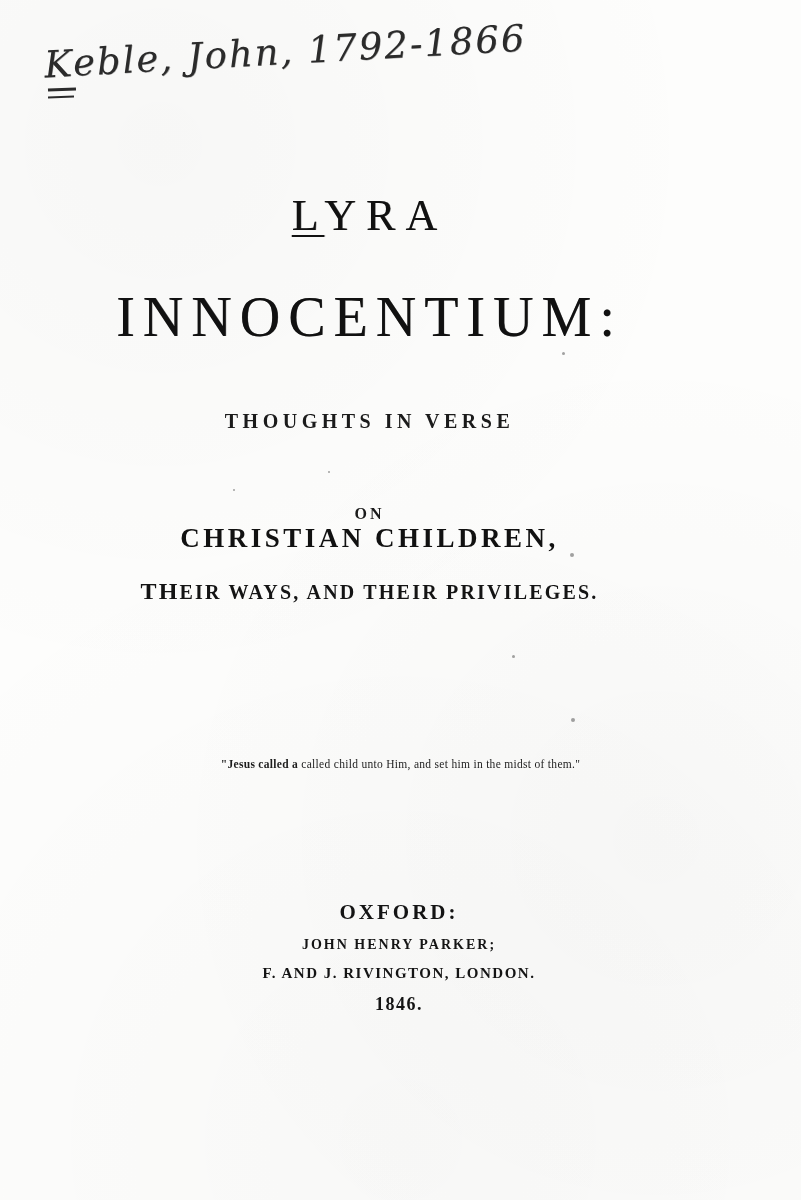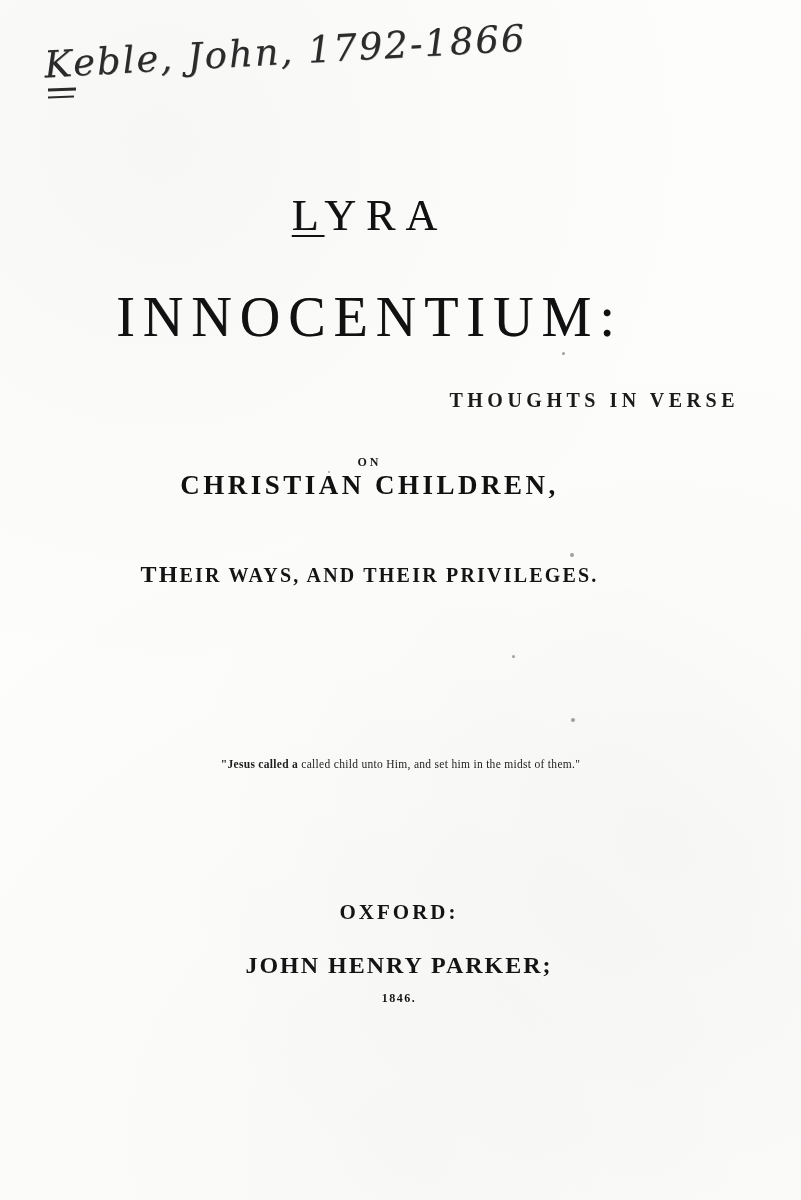--- a/index.html
+++ b/index.html
@@ -84,42 +84,41 @@
   .line-main2 {
     font-family: "Liberation Serif", serif;
     font-size: 56px;
     letter-spacing: 8px;
     font-weight: 400;
     color: #111;
     text-shadow: 0.4px 0 0 rgba(0,0,0,0.5);
   }
 
   .line-sub1 {
-    margin-top: 40px;
+    margin-top: 61px;
     font-size: 20px;
     letter-spacing: 4.5px;
     font-weight: 600;
     color: #1b1b1b;
-    text-align: right;
   }
   .line-sub-on {
-    margin-top: 43px;
-    font-size: 12px;
+    margin-top: 72px;
+    font-size: 16px;
     letter-spacing: 3px;
     font-weight: 600;
     color: #1b1b1b;
   }
   .line-sub2 {
     font-size: 27px;
     letter-spacing: 3.5px;
     font-weight: 700;
     color: #111;
   }
   .line-sub3 {
-    margin-top: 60px;
+    margin-top: 24px;
     font-size: 20px;
     letter-spacing: 2.2px;
     font-weight: 700;
     color: #141414;
   }
   .line-sub3 .lead {
     font-size: 24px;
   }
 
   .epigraph {
@@ -143,34 +142,34 @@
     width: 798px;
     text-align: center;
     color: #141414;
   }
   .imprint .city {
     font-size: 21px;
     letter-spacing: 3px;
     font-weight: 700;
   }
   .imprint .publisher {
-    margin-top: 27px;
-    font-size: 24px;
+    margin-top: 12px;
+    font-size: 14px;
     letter-spacing: 2px;
     font-weight: 700;
   }
   .imprint .copublisher {
     margin-top: 12px;
     font-size: 15px;
     letter-spacing: 1.5px;
     font-weight: 700;
   }
   .imprint .year {
     margin-top: 12px;
-    font-size: 12px;
+    font-size: 18px;
     letter-spacing: 1.5px;
     font-weight: 700;
   }
 
   
   .speck {
     position: absolute;
     background: #555;
     border-radius: 50%;
     opacity: 0.55;
@@ -193,20 +192,21 @@
     <div class="line-sub-on">ON</div>
     <div class="line-sub2">CHRISTIAN CHILDREN,</div>
     <div class="line-sub3"><span class="lead">TH</span><span>EIR WAYS, AND THEIR PRIVILEGES.</span></div>
   </div>
 
   <div class="epigraph"><span class="strong">"Jesus called a</span><span> called child unto Him, and set him in the midst of them."</span></div>
 
   <div class="imprint">
     <div class="city">OXFORD:</div>
     <div class="publisher">JOHN HENRY PARKER;</div>
+    <div class="copublisher">F. AND J. RIVINGTON, LONDON.</div>
     <div class="year">1846.</div>
   </div>
 
   <div class="speck" style="left:562px; top:352px; width:3px; height:3px;"></div>
   <div class="speck" style="left:570px; top:553px; width:4px; height:4px;"></div>
   <div class="speck" style="left:512px; top:655px; width:3px; height:3px;"></div>
   <div class="speck" style="left:571px; top:718px; width:4px; height:4px;"></div>
   <div class="speck" style="left:233px; top:489px; width:2px; height:2px;"></div>
   <div class="speck" style="left:328px; top:471px; width:2px; height:2px;"></div>
 

